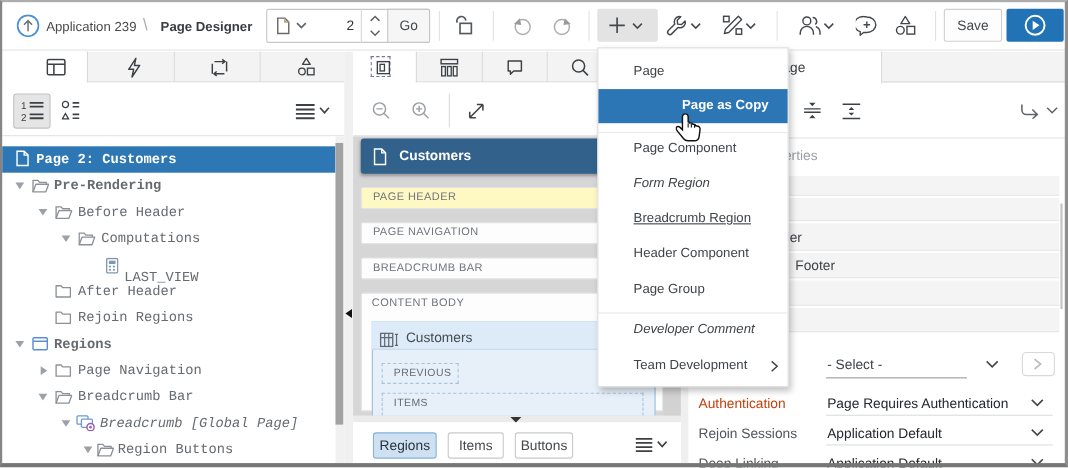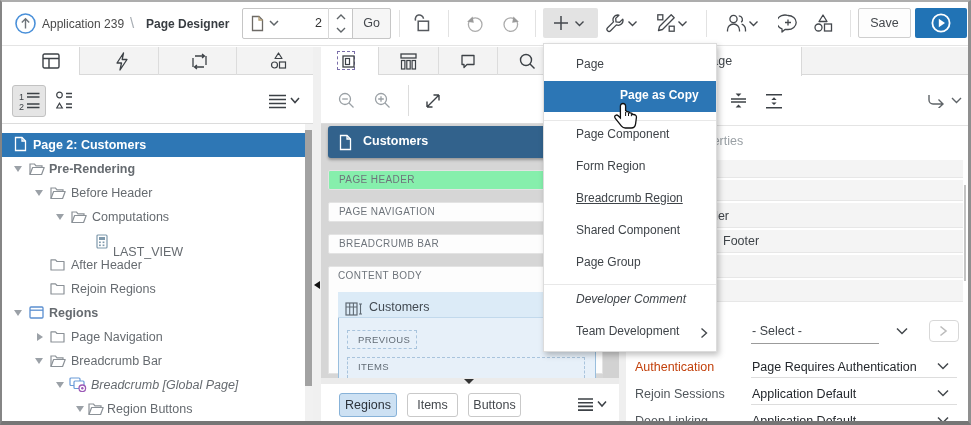--- a/index.html
+++ b/index.html
@@ -151,21 +151,21 @@
   <path d="M3.5 12.2 L6.3 17 H0.7 Z" fill="none" stroke="#3c4146" stroke-width="1.2"></path>
   <path d="M10 2.5 H16 M10 6 H16" stroke="#3c4146" stroke-width="1.5"></path>
   <path d="M10 13 H16 M10 16.5 H16" stroke="#3c4146" stroke-width="1.5"></path>
 </svg>
 <svg class="abs" style="left:268px;top:93px;" width="32" height="16" viewBox="0 0 32 16">
   <path d="M1 2.5 H18 M1 6.5 H18 M1 10.5 H18 M1 14.5 H18" stroke="#3c4146" stroke-width="1.7"></path>
   <path d="M23 5 L27 9.5 L31 5" fill="none" stroke="#3c4146" stroke-width="1.5"></path>
 </svg>
 <div class="abs" id="ltree" style="left:2px;top:124px;width:311px;height:297px;background:#fff;"></div>
 <style>
-  .trow { position:absolute; height:36px; line-height:24px; color:#666b70; white-space:nowrap; }
+  .trow { position:absolute; height:36px; line-height:24px; color:#666b70; white-space:nowrap;font-family:Liberation Mono, monospace; }
   .tri-d { position:absolute; width:0; height:0; border-left:4.5px solid transparent; border-right:4.5px solid transparent; border-top:6px solid #9ba1a7; }
   .tri-r { position:absolute; width:0; height:0; border-top:4.5px solid transparent; border-bottom:4.5px solid transparent; border-left:6px solid #9ba1a7; }
 </style>
 
 <div class="abs" style="left:2px;top:133px;width:303px;height:24px;background:#2e77b5;"></div>
 <svg class="abs" style="left:14px;top:136px;" width="13" height="16" viewBox="0 0 13 16">
   <path d="M1.5 1.5 H8 L11.5 5 V14.5 H1.5 Z" fill="none" stroke="#fff" stroke-width="1.3"></path>
   <path d="M8 1.5 V5 H11.5" fill="none" stroke="#fff" stroke-width="1.3"></path>
 </svg>
 <div class="trow" style="left:33px;top:133px;color:#fff;font-weight:bold;">Page 2: Customers</div>
@@ -296,21 +296,21 @@
   <path d="M2 14 L14 2 M14 2 H8.5 M14 2 V7.5 M2 14 H7.5 M2 14 V8.5" fill="none" stroke="#3c4146" stroke-width="1.4"></path>
 </svg>
 <div class="abs" id="clayout" style="left:321px;top:124px;width:298px;height:254px;background:#d6d6d6;overflow:hidden;">
 
   <div class="abs" style="left:7px;top:2px;width:273px;height:32px;background:#32628c;border-radius:3px;box-shadow:0 2px 3px rgba(0,0,0,0.3);"></div>
   <svg class="abs" style="left:18px;top:10px;" width="13" height="17" viewBox="0 0 13 17">
     <path d="M1.5 1.5 H8 L11.5 5 V15.5 H1.5 Z" fill="none" stroke="#fff" stroke-width="1.3"></path>
     <path d="M8 1.5 V5 H11.5" fill="none" stroke="#fff" stroke-width="1.3"></path>
   </svg>
   <div class="abs" style="left:42px;top:10px;color:#fff;font-weight:bold;">Customers</div>
-  <div class="abs" style="left:7px;top:46px;width:273px;height:20px;background:#86efac;border:1px solid #e3e3e3;border-radius:2px;color:#6e747b;font-size:10px;letter-spacing:0.4px;line-height:18px;padding-left:10px;">PAGE HEADER</div>
+  <div class="abs" style="left:7px;top:46px;width:273px;height:20px;background:#fef9c3;border:1px solid #e3e3e3;border-radius:2px;color:#6e747b;font-size:10px;letter-spacing:0.4px;line-height:18px;padding-left:10px;">PAGE HEADER</div>
   <div class="abs" style="left:7px;top:78px;width:273px;height:20px;background:#fdfdfd;border:1px solid #e3e3e3;border-radius:2px;color:#6e747b;font-size:10px;letter-spacing:0.4px;line-height:18px;padding-left:10px;">PAGE NAVIGATION</div>
   <div class="abs" style="left:7px;top:110px;width:273px;height:20px;background:#fdfdfd;border:1px solid #e3e3e3;border-radius:2px;color:#6e747b;font-size:10px;letter-spacing:0.4px;line-height:18px;padding-left:10px;">BREADCRUMB BAR</div>
   <div class="abs" style="left:7px;top:142px;width:275px;height:108px;background:#fdfdfd;border:1px solid #e3e3e3;border-radius:2px 2px 0 0;"></div>
   <div class="abs" style="left:17px;top:146px;color:#6e747b;font-size:10px;letter-spacing:0.4px;">CONTENT BODY</div>
   <div class="abs" style="left:17px;top:168px;width:258px;height:86px;background:#e7f0f9;border:1px solid #99bedd;border-bottom:none;"></div>
   <div class="abs" style="left:17px;top:168px;width:258px;height:26px;background:#dcebf7;border-bottom:1px solid #c2d9ec;"></div>
   <svg class="abs" style="left:24px;top:178px;" width="17" height="14" viewBox="0 0 17 14">
     <rect x="1" y="1" width="11" height="12" fill="none" stroke="#5f6a74" stroke-width="1.2"></rect>
     <path d="M1 5 H12 M4.7 1 V13 M8.4 1 V13" stroke="#5f6a74" stroke-width="1.1"></path>
     <path d="M14 2 H17 M15.5 2 V12 M14 12 H17" stroke="#5f6a74" stroke-width="1.1"></path>
@@ -395,23 +395,23 @@
 </svg>
 
 <div class="abs" style="left:964px;top:185px;width:2px;height:96px;background:#c4c4c4;"></div>
 
 <div class="abs" id="menu" style="left:543px;top:43px;width:174px;height:309px;background:#fff;border:1px solid #dcdcdc;box-shadow:2px 3px 6px rgba(0,0,0,0.25);z-index:40;font-size:12px;">
   <div class="abs" style="left:32px;top:13px;">Page</div>
   <div class="abs" style="left:0;top:37px;width:172px;height:31px;background:#2c76b5;"></div>
   <div class="abs" style="left:32px;top:44px;color:#fff;font-weight:bold;padding-left:44px;">Page as Copy</div>
   <div class="abs" style="left:0;top:76px;width:172px;height:1px;background:#e8e8e8;"></div>
   <div class="abs" style="left:32px;top:83px;">Page Component</div>
-  <div class="abs" style="left:32px;top:115px;">Form Region</div>
+  <div class="abs" style="left:32px;top:115px;font-style:italic;">Form Region</div>
   <div class="abs" style="left:32px;top:147px;text-decoration:underline;">Breadcrumb Region</div>
-  <div class="abs" style="left:32px;top:179px;">Shared Component</div>
+  <div class="abs" style="left:32px;top:179px;">Header Component</div>
   <div class="abs" style="left:32px;top:211px;">Page Group</div>
   <div class="abs" style="left:0;top:240px;width:172px;height:1px;background:#e8e8e8;"></div>
   <div class="abs" style="left:32px;top:248px;font-style:italic;">Developer Comment</div>
   <div class="abs" style="left:32px;top:280px;">Team Development</div>
   <svg class="abs" style="left:156px;top:283px;" width="8" height="12" viewBox="0 0 8 12">
     <path d="M1.5 1.5 L6.5 6 L1.5 10.5" fill="none" stroke="#44484d" stroke-width="1.4"></path>
   </svg>
 
   <svg class="abs" style="left:70px;top:58px;z-index:45;" width="26" height="30" viewBox="0 0 26 30">
     <path d="M9 1.5 c-1.6 0 -2.6 1.2 -2.6 2.8 V16 l-2.2 -2.2 c-1.1 -1.1 -2.9 -1.1 -3.4 0.4 c-0.3 0.9 0 1.6 0.7 2.5 l6 7.5 c1 1.2 2.2 1.8 3.8 1.8 h5.9 c2.3 0 4.1 -1.8 4.4 -4.1 l0.8 -6.2 c0.3 -2 -1 -3.2 -2.9 -3.2 h-0.8 c-0.4 -1.1 -1.5 -1.7 -2.8 -1.5 c-0.5 -1 -1.7 -1.5 -2.9 -1.2 c-0.4 -0.6 -0.8 -0.9 -1.4 -1.1 V4.3 C11.6 2.7 10.6 1.5 9 1.5 Z" fill="#fff" stroke="#111" stroke-width="1.3"></path>

